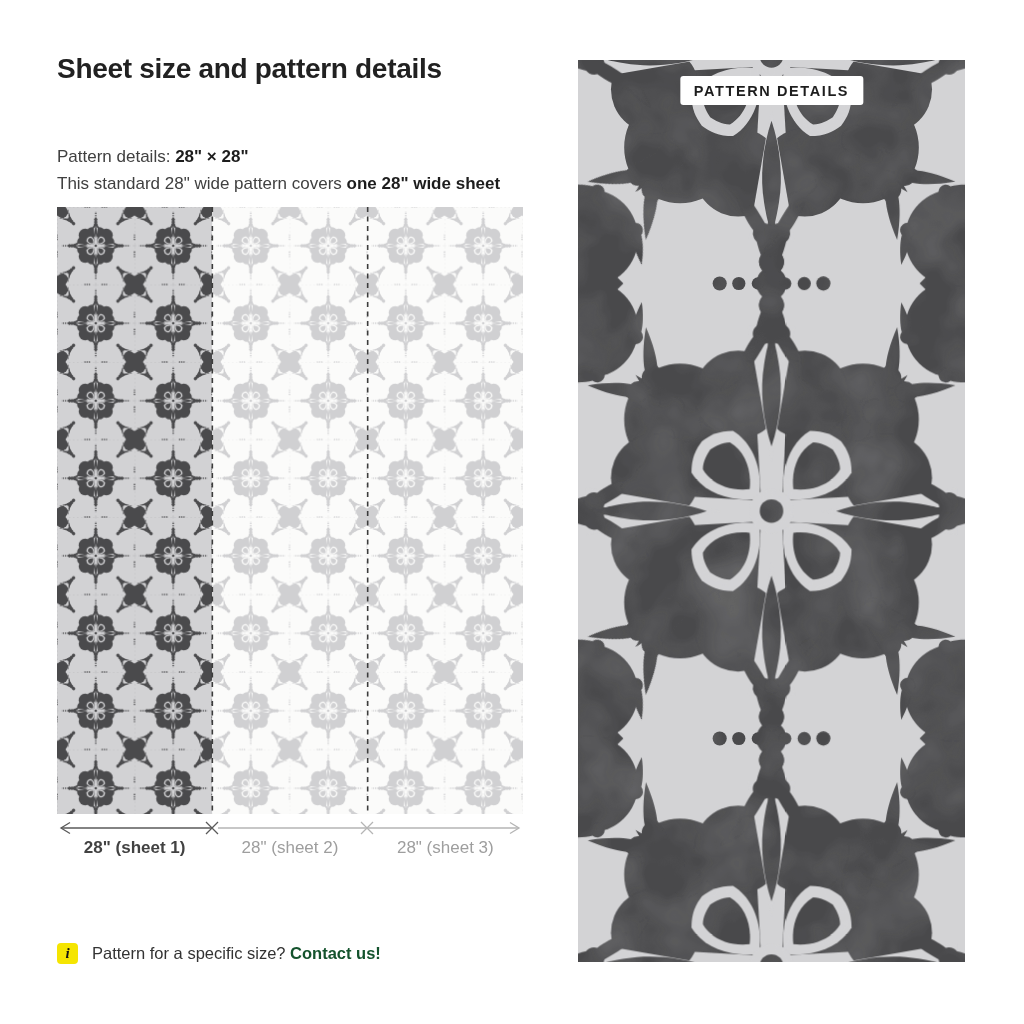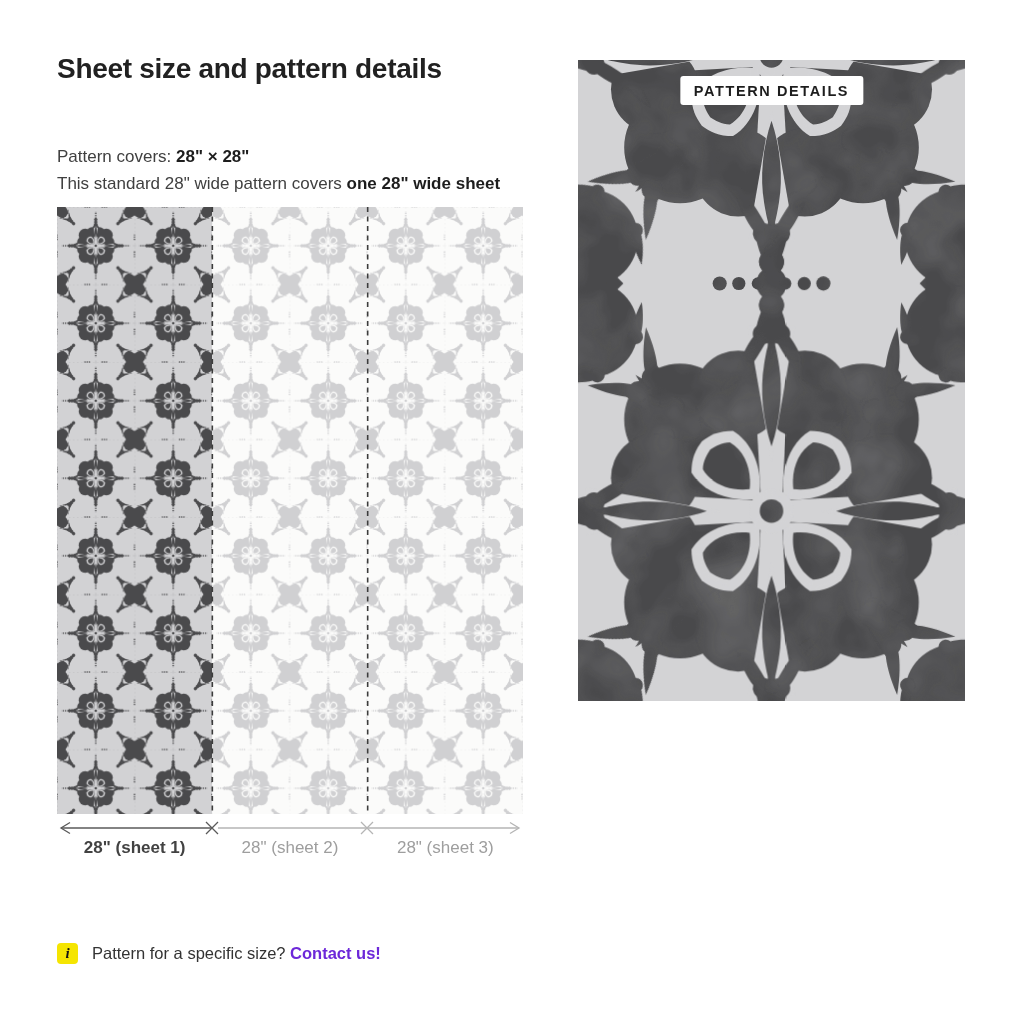--- a/index.html
+++ b/index.html
@@ -26,23 +26,23 @@
   .sheet-labels span{width:155.33px;text-align:center;font-size:17px;}
   .sheet-labels .lbl-active{color:#424242;font-weight:700;}
   .sheet-labels .lbl-faded{color:var(--text-gray);}
 
   .footer-note{position:absolute;left:57px;top:943px;display:flex;align-items:center;}
   .info-icon{width:21px;height:21px;border-radius:4px;background:var(--accent-yellow);
     display:flex;align-items:center;justify-content:center;
     font-family:"Liberation Serif","DejaVu Serif",serif;font-style:italic;font-weight:700;
     font-size:15px;color:#141414;flex:0 0 auto;}
   .footer-text{margin-left:14px;font-size:16.5px;color:#333;}
-  .footer-text b{color:#6d28d9;}
-
-  .pattern-panel{position:absolute;left:578px;top:60px;width:387px;height:641px;
+  .footer-text b{color:#14532d;}
+
+  .pattern-panel{position:absolute;left:578px;top:60px;width:387px;height:902px;
     background:var(--panel-bg);overflow:hidden;}
   .pattern-panel svg.bigpat{position:absolute;left:0;top:0;}
   .panel-badge{position:absolute;top:16px;left:50%;transform:translateX(-50%);
     background:#ffffff;border-radius:3px;padding:7px 14px 6px;font-size:14.5px;
     font-weight:700;letter-spacing:1.6px;color:#1d1d1d;white-space:nowrap;}
   .defs-svg{position:absolute;width:0;height:0;overflow:hidden;}
 </style>
 </head>
 <body>
 
@@ -173,21 +173,21 @@
         <use href="#minitile"></use>
       </pattern>
       <pattern id="pat-light" width="77.5" height="77.5" patternUnits="userSpaceOnUse" style="--m-ink:var(--faded-ink);--m-bg:var(--faded-bg);--m-grid:var(--grid-light)">
         <use href="#minitile"></use>
       </pattern>
     </defs>
   </svg>
 
   <h1 class="page-title">Sheet size and pattern details</h1>
 
-  <p class="spec-line spec-repeat"><span>Pattern covers:</span>
+  <p class="spec-line spec-repeat"><span>Pattern details:</span>
     <b>28" × 28"</b></p>
 
   <p class="spec-line spec-coverage"><span>This standard 28" wide pattern covers</span>
     <b>one 28" wide sheet</b></p>
 
   <div class="diagram-wrap">
     <svg width="466" height="607" viewBox="0 0 466 607">
       <rect x="0" y="0" width="155.33" height="607" fill="var(--sheet-bg)"></rect>
       <rect x="0" y="0" width="155.33" height="607" fill="url(#pat-dark)"></rect>
       <rect x="155.33" y="0" width="155.34" height="607" fill="var(--faded-bg)"></rect>

